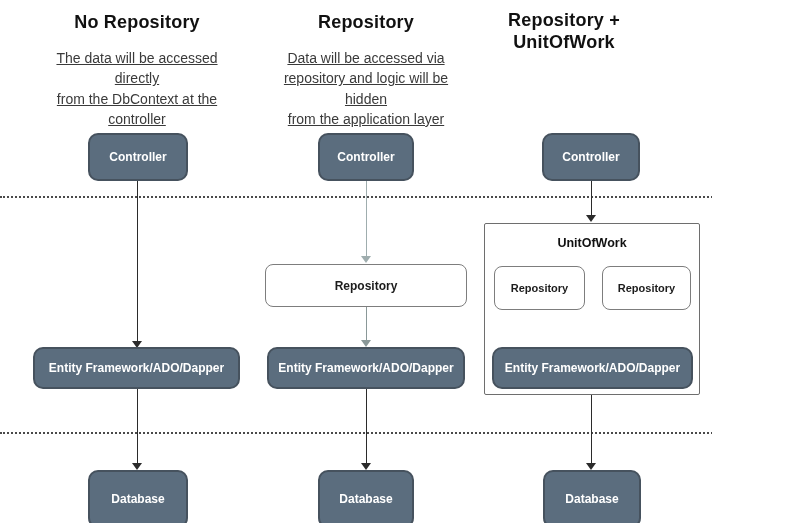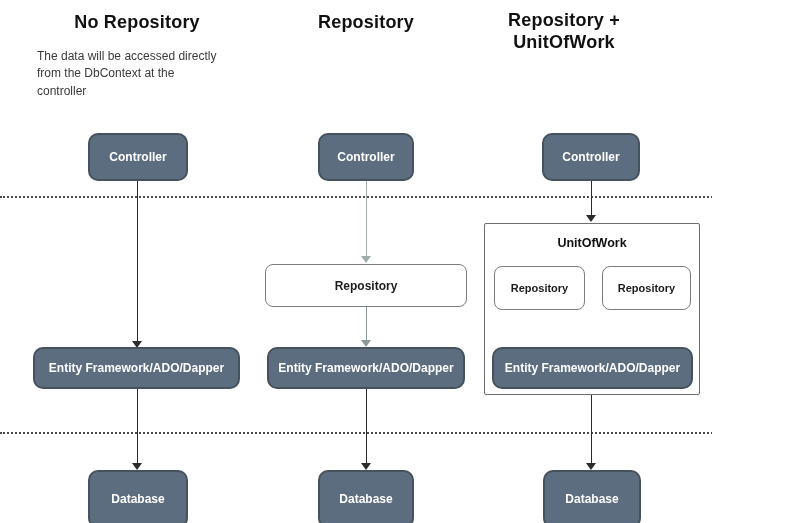--- a/index.html
+++ b/index.html
@@ -22,22 +22,22 @@
   }
   .dotted-line{
     position:absolute;left:0;width:800px;height:0;
     border-top:2px dotted var(--dotted-line);
   }
   .col-title{
     position:absolute;text-align:center;font-weight:bold;font-size:18px;
     color:var(--text-dark);line-height:1.2;white-space:pre-line;letter-spacing:0.2px;
   }
   .col-desc{
-    position:absolute;text-align:left;font-size:12px;color:var(--text-desc);
-    line-height:1.45;white-space:pre-line;
+    position:absolute;text-align:center;font-size:14px;color:var(--text-desc);
+    line-height:1.45;white-space:pre-line;text-decoration:underline;
   }
   .node{
     position:absolute;display:flex;align-items:center;justify-content:center;
     text-align:center;
   }
   .dark{
     background:var(--box-dark-bg);
     border:2px solid var(--box-dark-border);
     border-radius:10px;
     color:var(--box-text);font-weight:bold;font-size:12px;
@@ -88,20 +88,23 @@
   <div class="arrowhead c-dark" style="left:132px;top:341px"></div>
 
   <div class="node dark" style="left:33px;top:347px;width:207px;height:42px">Entity Framework/ADO/Dapper</div>
 
   <div class="vline c-dark" style="left:137px;top:389px;height:74px"></div>
   <div class="arrowhead c-dark" style="left:132px;top:463px"></div>
 
   <div class="node dark" style="left:88px;top:470px;width:100px;height:58px">Database</div>
 
   <div class="col-title" style="left:286px;top:12px;width:160px">Repository</div>
+  <div class="col-desc" style="left:266px;top:48px;width:200px">Data will be accessed via
+repository and logic will be hidden
+from the application layer</div>
 
   <div class="node dark" style="left:318px;top:133px;width:96px;height:48px">Controller</div>
 
   <div class="vline c-light" style="left:366px;top:181px;height:75px"></div>
   <div class="arrowhead c-light" style="left:361px;top:256px"></div>
 
   <div class="node light" style="left:265px;top:264px;width:202px;height:43px">Repository</div>
 
   <div class="vline c-mid" style="left:366px;top:307px;height:33px"></div>
   <div class="arrowhead c-mid" style="left:361px;top:340px"></div>

